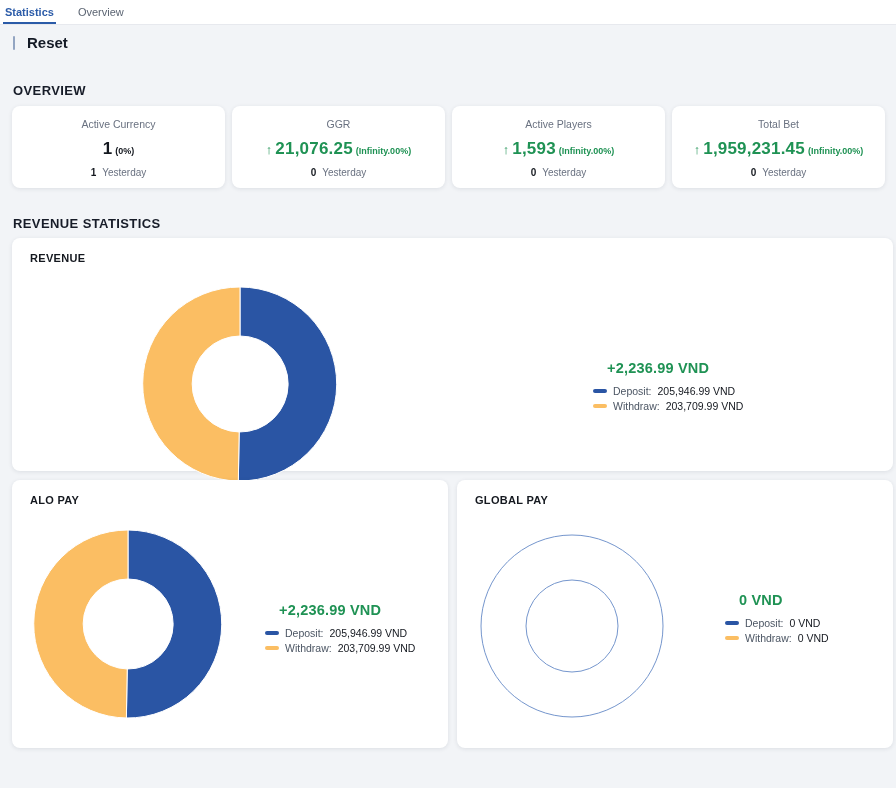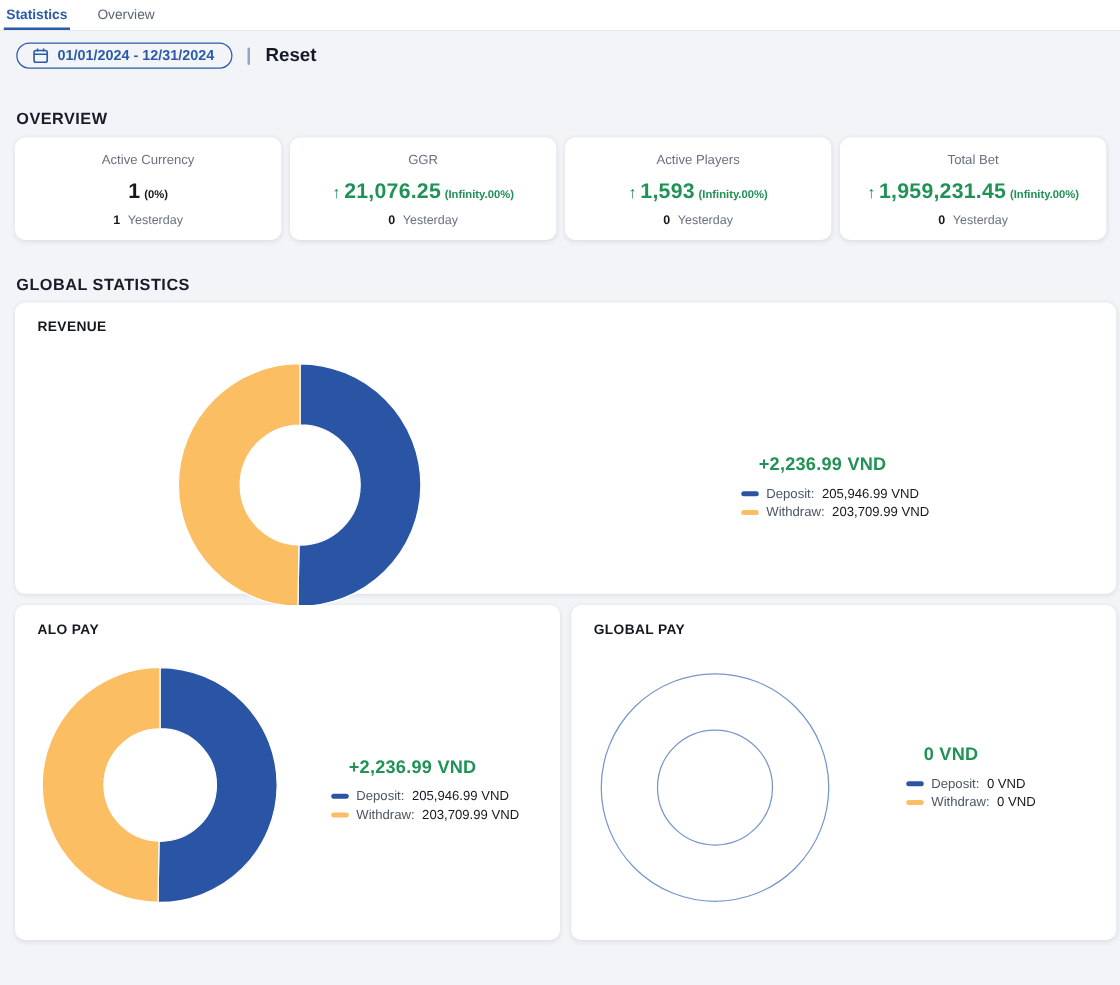--- a/index.html
+++ b/index.html
@@ -141,31 +141,20 @@
 </style>
 </head>
 <body>
 
 <div class="tabbar">
   <button class="tab active">Statistics</button>
   <button class="tab">Overview</button>
 </div>
 
 <div class="toolbar">
-  <button class="date-btn">
-    <span>
-      <svg width="13" height="13" viewBox="0 0 16 16" fill="none" stroke="#2b5ba8" stroke-width="1.6">
-        <rect x="1.5" y="3" width="13" height="11.5" rx="2"></rect>
-        <line x1="1.5" y1="6.6" x2="14.5" y2="6.6"></line>
-        <line x1="5" y1="1" x2="5" y2="4"></line>
-        <line x1="11" y1="1" x2="11" y2="4"></line>
-      </svg>
-    </span>
-    <span>01/01/2024 - 12/31/2024</span>
-  </button>
   <span class="vdiv"></span>
   <button class="reset-btn">Reset</button>
 </div>
 
 <div class="section-heading">OVERVIEW</div>
 
 <div class="cards">
 
   <div class="card">
     <div class="card-label">Active Currency</div>
@@ -213,21 +202,21 @@
       <span class="card-pct">(Infinity.00%)</span>
     </div>
     <div class="card-foot">
       <span class="foot-val">0</span>
       <span class="foot-label">Yesterday</span>
     </div>
   </div>
 
 </div>
 
-<div class="section-heading payment">GLOBAL STATISTICS</div>
+<div class="section-heading payment">REVENUE STATISTICS</div>
 
 <section class="panel revenue">
   <div class="panel-title">REVENUE</div>
   <div class="donut" style="left:130px;top:48px"><svg width="196" height="196" viewBox="0 0 196 196">
         <path d="M 98.00 1.00 A 97 97 0 1 1 96.34 194.99 L 97.18 145.99 A 48 48 0 1 0 98.00 50.00 Z" fill="#2A55A4" stroke="#fff" stroke-width="1"></path>
         <path d="M 96.34 194.99 A 97 97 0 0 1 98.00 1.00 L 98.00 50.00 A 48 48 0 0 0 97.18 145.99 Z" fill="#FBBE63" stroke="#fff" stroke-width="1"></path>
       </svg></div>
   <div class="legend" style="left:581px;top:122px">
     <div class="legend-total">+2,236.99 VND</div>
     <div class="lrow">

